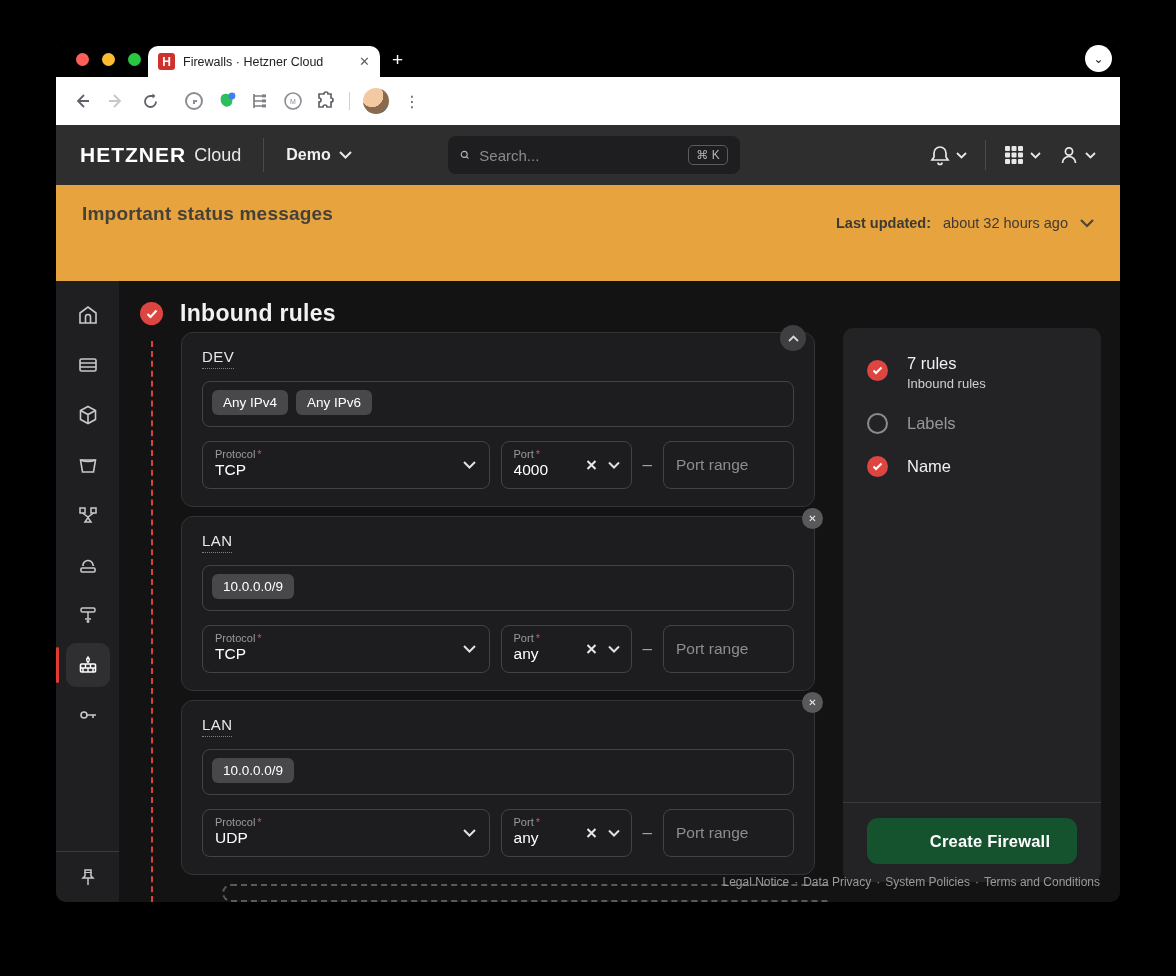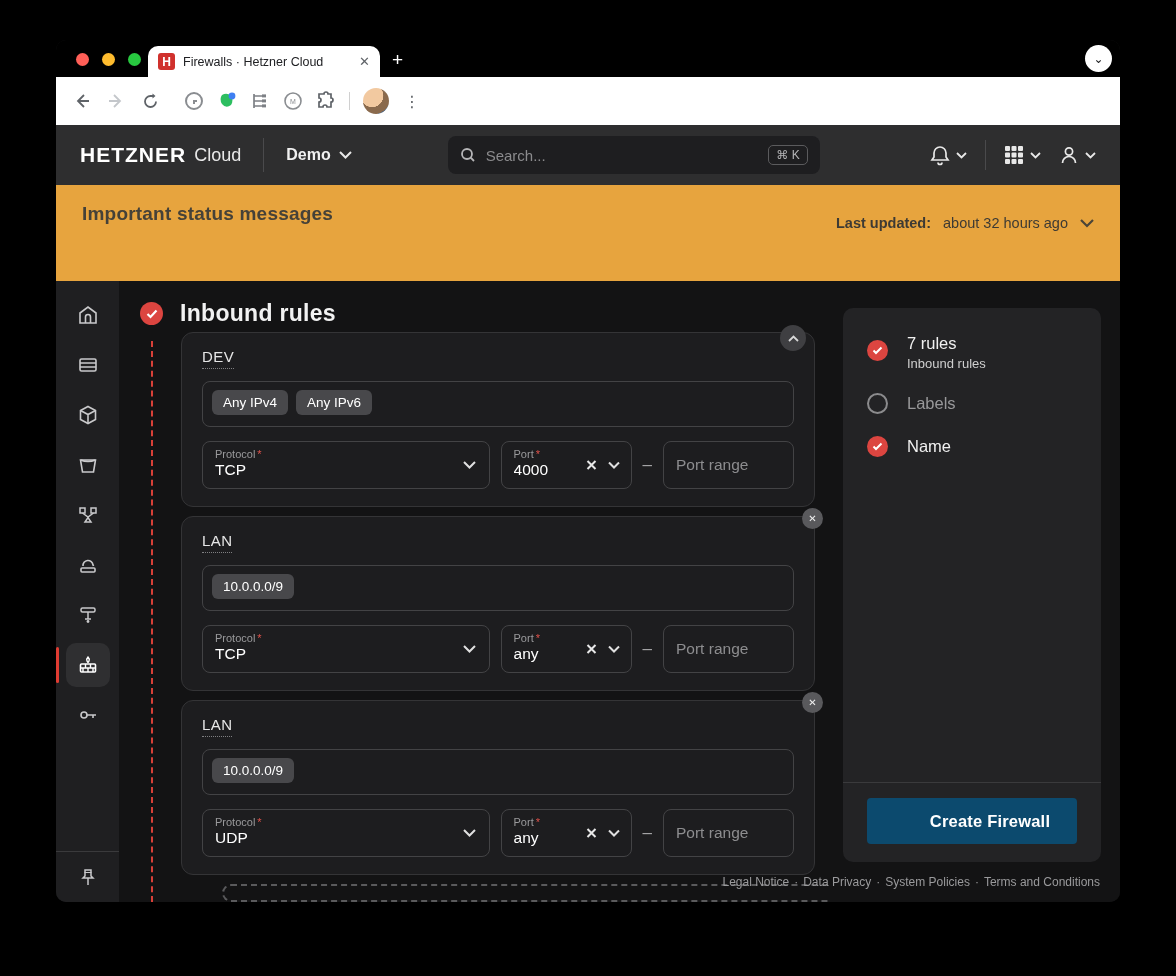--- a/index.html
+++ b/index.html
@@ -29,21 +29,21 @@
   .ext-div { width:1px; height:18px; background:#d0d0d0; }
   .avatar { width:26px; height:26px; border-radius:50%; background:radial-gradient(circle at 35% 30%, #f2c9a0 0 45%, #8a6a4d 46% 75%, #4f637a 76%); }
   .kebab { color:#5f6368; font-size:16px; letter-spacing:0; margin-left:2px; }
 
   
   .appheader { height:60px; background:#2e2e2f; display:flex; align-items:center; padding:0 24px; color:#eee; flex:none; }
   .logo { font-size:21px; font-weight:800; letter-spacing:1px; color:#fff; }
   .logo-sub { font-size:18px; color:#e8e8e8; margin-left:8px; font-weight:500; }
   .hdr-div { width:1px; height:34px; background:#4a4a4c; margin:0 22px; }
   .project { display:flex; align-items:center; gap:8px; font-size:16px; font-weight:600; color:#f0f0f0; }
-  .searchpill { margin-left:96px; width:372px; height:38px; background:#1e1e20; border-radius:8px; display:flex; align-items:center; padding:0 12px; gap:10px; }
+  .searchpill { margin-left:96px; width:292px; height:38px; background:#1e1e20; border-radius:8px; display:flex; align-items:center; padding:0 12px; gap:10px; }
   .searchpill input { background:transparent; border:none; outline:none; color:#cfcfcf; font-size:15px; flex:1; font-family:inherit; }
   .searchpill input::placeholder { color:#8b8b8d; }
   .kbd { border:1px solid #5b5b5d; border-radius:5px; color:#b5b5b7; font-size:12px; padding:2px 7px; white-space:nowrap; }
   .hdr-icons { margin-left:auto; display:flex; align-items:center; gap:18px; }
   .hdr-group { display:flex; align-items:center; gap:6px; }
   .hdr-vdiv { width:1px; height:30px; background:#4a4a4c; }
 
   
   .banner { height:96px; background:#e7a43e; color:#3d3a34; padding:18px 26px 0; position:relative; flex:none; }
   .banner h2 { font-size:19px; font-weight:700; color:#454138; letter-spacing:.2px; }
@@ -84,35 +84,35 @@
   .fb-chevron { position:absolute; right:13px; top:50%; transform:translateY(-50%); display:flex; }
   .port-icons { position:absolute; right:11px; top:50%; transform:translateY(-50%); display:flex; align-items:center; gap:11px; }
   .rangeinput { background:transparent; border:none; outline:none; width:100%; font-size:15.5px; color:#fff; font-family:inherit; }
   .rangeinput::placeholder { color:#8d8d8f; }
   .dash { color:#a8a8aa; font-size:17px; flex:none; }
   .collapse-btn { position:absolute; top:-8px; right:8px; width:26px; height:26px; border-radius:50%; background:#3f3f42; color:#d8d8d8; display:flex; align-items:center; justify-content:center; }
   .close-btn { position:absolute; top:-9px; right:-9px; width:21px; height:21px; border-radius:50%; background:#59595c; color:#f0f0f0; display:flex; align-items:center; justify-content:center; font-size:10px; font-weight:bold; }
   .dropzone { margin-left:41px; width:634px; height:18px; border:2px dashed #5a5a5c; border-radius:10px; }
 
   
-  .rightcol { width:258px; margin:27px 19px 0 12px; flex:none; display:flex; flex-direction:column; }
+  .rightcol { width:258px; margin:27px 19px 0 12px; flex:none; display:flex; flex-direction:column;justify-content:center; }
   .steps-panel { background:#232325; border-radius:10px; height:554px; display:flex; flex-direction:column; padding-top:12px; }
   .step { display:flex; align-items:center; gap:19px; padding:11px 24px; }
   .step.current { background:#39393b; }
   .s-circle { width:21px; height:21px; border-radius:50%; flex:none; display:flex; align-items:center; justify-content:center; }
   .s-done { background:#dc4540; }
   .s-open-red { border:2px solid #dc4540; }
   .s-open-gray { border:2px solid #8b8b8d; }
   .s-title { font-size:16.5px; color:#f0f0f0; }
   .step.pending .s-title { color:#98989a; }
   .s-sub { font-size:13px; color:#cfcfcf; margin-top:3px; }
   .panel-spacer { flex:1; }
   .panel-divider { border-top:1px solid #3a3a3c; }
   .btnwrap { padding:15px 24px 18px; }
-  .create-btn { width:100%; height:46px; background:#0c4a6e; border:none; border-radius:4px; color:#fff; font-size:16.5px; font-weight:700; font-family:inherit; letter-spacing:.2px;padding-left:36px; }
+  .create-btn { width:100%; height:46px; background:#14532d; border:none; border-radius:11px; color:#fff; font-size:16.5px; font-weight:700; font-family:inherit; letter-spacing:.2px;padding-left:36px; }
   .footer { position:absolute; right:20px; bottom:13px; font-size:12px; color:#9a9a9c; white-space:nowrap; }
   .footer span.sep { margin:0 5px; }
   svg { display:block; }
 </style>
 </head>
 <body>
 
 <div class="window">
 
   <div class="tabstrip">

